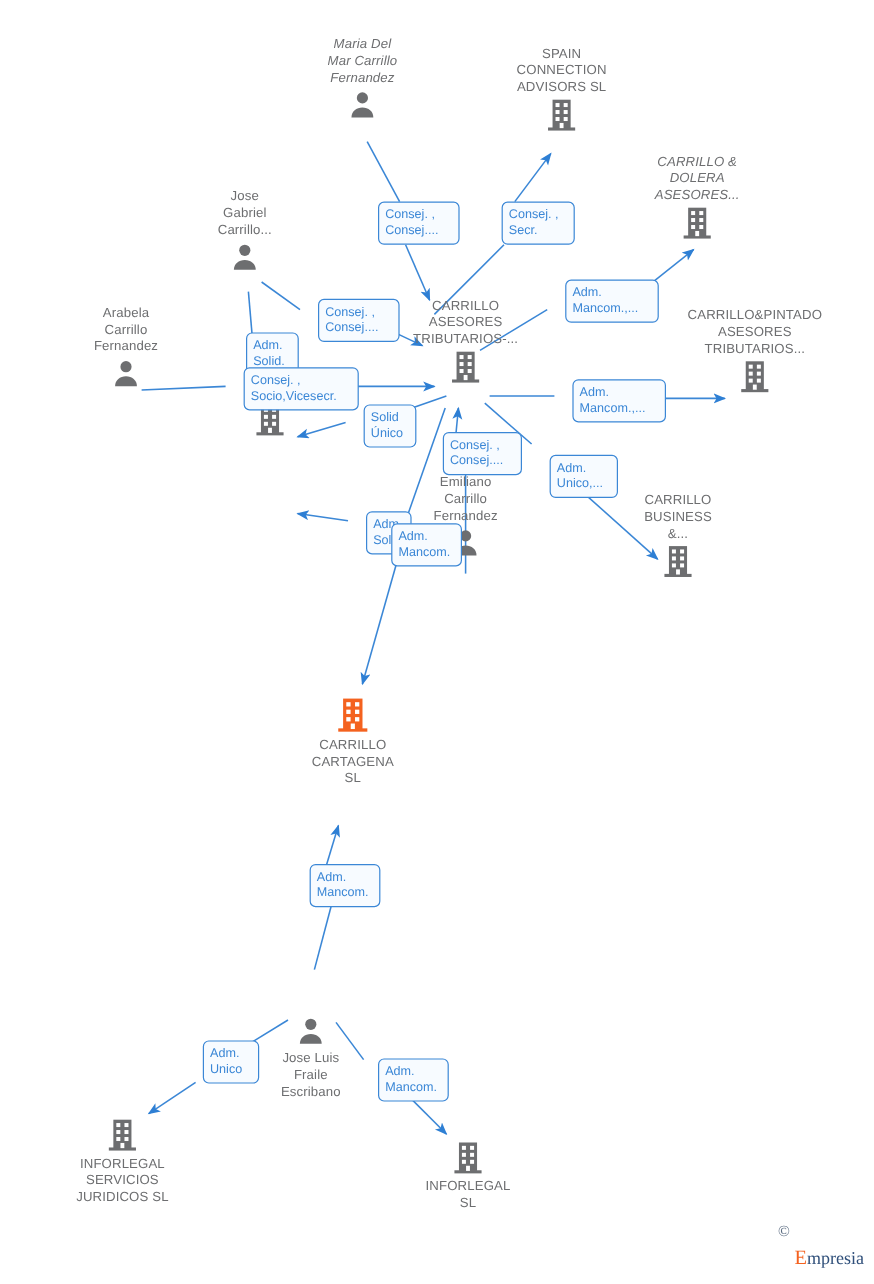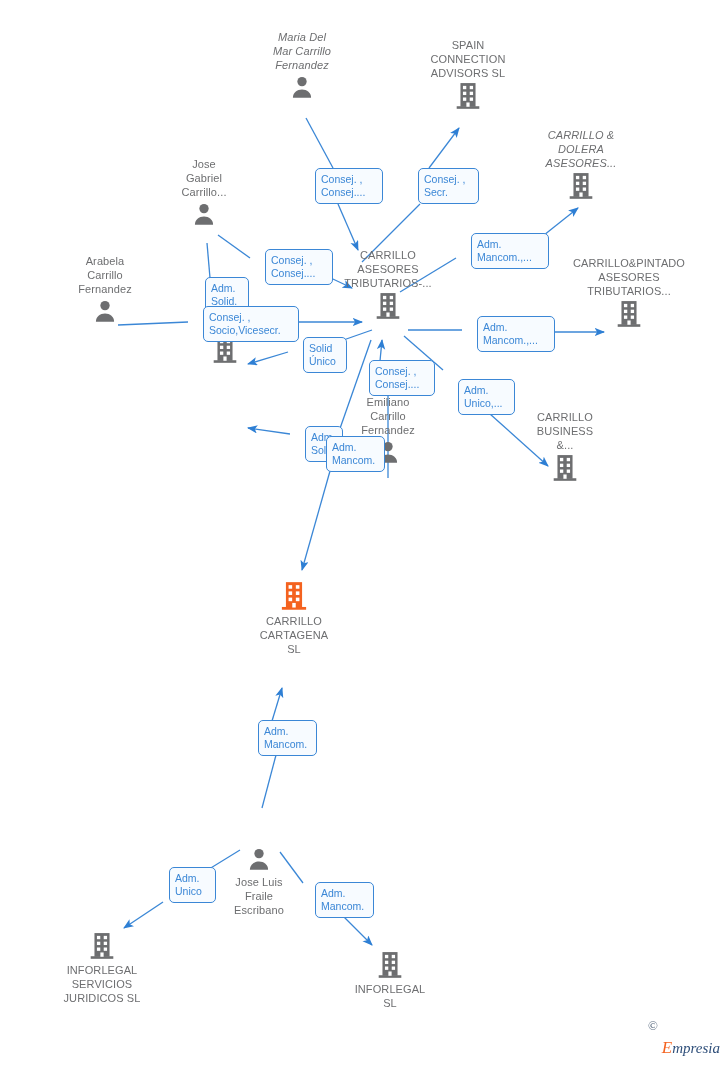--- a/index.html
+++ b/index.html
@@ -60,21 +60,21 @@
     right: 8px;
     bottom: 12px;
     font-size: 13px;
     color: #2f4f7a;
     display: flex;
     align-items: center;
     gap: 4px;
     font-family: "Liberation Serif", serif;
   }
   .wm .wm-c { font-size: 13px; color: #5a6b80; }
-  .wm .wm-name { font-style: italic; color: #2f4f7a; font-size: 15px; margin-top: 44px; }
+  .wm .wm-name { color: #2f4f7a; font-size: 15px; margin-top: 44px; }
   .wm .wm-name .ecap { color: #f4621f; font-size: 17px; }
 </style>
 </head>
 <body>
 
 <div id="canvas">
 
   <svg id="edges" viewBox="0 0 728 1070">
     <defs>
       <marker id="arrow" markerWidth="9" markerHeight="9" refX="7.2" refY="3.2" orient="auto" markerUnits="strokeWidth">

